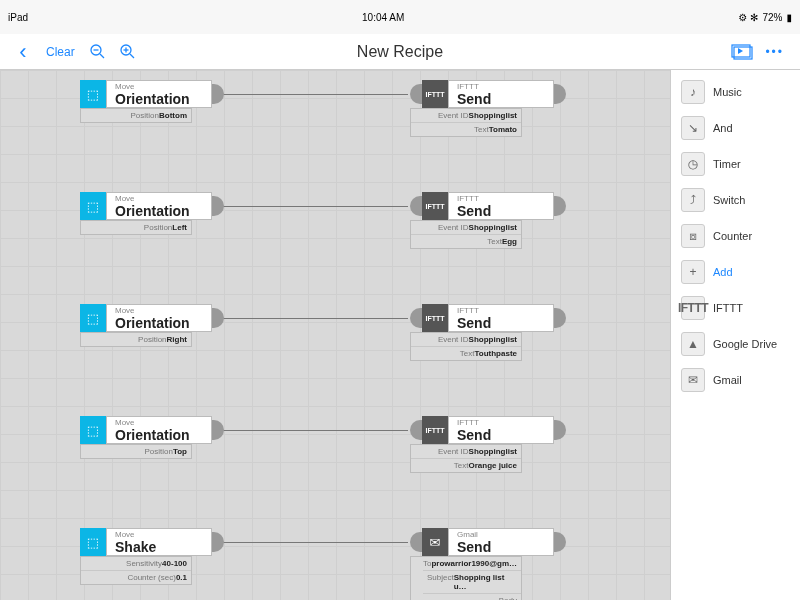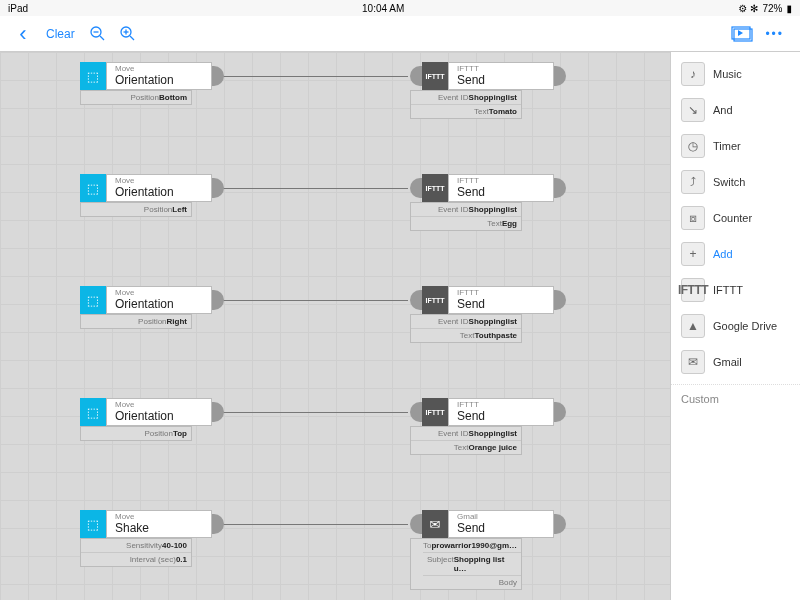--- a/index.html
+++ b/index.html
@@ -1,37 +1,37 @@
 <!DOCTYPE html>
 <html><head>
 <meta charset="utf-8">
 <style>
 *{box-sizing:border-box;margin:0;padding:0;font-family:-apple-system,Helvetica,Arial,sans-serif}
 body{width:800px;height:600px;overflow:hidden;background:#d9d9d9;font-size:11px;color:#333}
-.status{height:16px;background:#f7f7f7;display:flex;align-items:center;justify-content:space-between;padding:8px 8px;font-size:10px;color:#000}
+.status{height:16px;background:#f7f7f7;display:flex;align-items:center;justify-content:space-between;padding:17px 8px;font-size:10px;color:#000}
 .status .r{display:flex;gap:4px;align-items:center}
 .topbar{height:36px;background:#fff;border-bottom:1px solid #ccc;display:flex;align-items:center;padding:0 8px;position:relative}
 .topbar .title{position:absolute;left:0;right:0;text-align:center;font-size:16px;pointer-events:none}
 .tbtn{color:#1e88ff;font-size:12px;padding:0 8px;cursor:pointer}
 .ticon{width:22px;height:22px;display:flex;align-items:center;justify-content:center;color:#1e88ff;cursor:pointer;margin:0 4px}
 .main{display:flex;height:548px}
 .canvas{flex:1;position:relative;background:#d9d9d9;background-image:linear-gradient(#cfcfcf 1px,transparent 1px),linear-gradient(90deg,#cfcfcf 1px,transparent 1px);background-size:28px 28px;overflow:hidden}
 .side{width:130px;background:#fff;border-left:1px solid #ccc;overflow-y:auto;padding:4px 0}
 .side .hdr{font-size:11px;color:#888;padding:8px 10px 4px;border-top:1px dotted #ddd;margin-top:4px}
 .side .hdr:first-child{border-top:none;margin-top:0}
 .side .row{display:flex;align-items:center;padding:6px 10px;gap:8px;cursor:pointer}
 .side .ic{width:24px;height:24px;background:#eee;border:1px solid #ccc;border-radius:3px;display:flex;align-items:center;justify-content:center;font-size:12px;color:#666}
 .side .lbl{font-size:11px;color:#333}
 .blk{position:absolute;display:flex;height:56px}
 .blk .bicon{width:26px;height:28px;align-self:flex-start;background:#0bb6e6;display:flex;align-items:center;justify-content:center;color:#fff;font-size:13px}
 .blk.dark .bicon{background:#555}
 .blk.mail .bicon{background:#555}
 .blk .bhead{width:106px;height:28px;background:#fff;border:1px solid #bbb;padding:1px 8px;align-self:flex-start}
 .blk .bhead .s{font-size:8px;color:#888}
-.blk .bhead .l{font-size:12px;font-weight:normal;color:#222}
+.blk .bhead .l{font-size:14px;font-weight:bold;color:#222}
 .blk .out,.blk .in{width:12px;height:20px;align-self:flex-start;margin-top:4px;background:#999;border-radius:0 10px 10px 0}
 .blk .in{border-radius:10px 0 0 10px}
 .params{position:absolute;width:112px;background:#dcdcdc;border:1px solid #bbb;font-size:8px}
 .params .pr{display:flex;justify-content:flex-end;padding:2px 4px;border-bottom:1px solid #c8c8c8}
 .params .pr:last-child{border-bottom:none}
 .params .k{color:#777}
 .params .v{color:#222;font-weight:700}
 .wire{position:absolute;height:1px;background:#777}
 .add-ic{border:1.5px solid #1e88ff;color:#1e88ff;background:#fff}
 .ifttt-ic{background:#333;color:#fff;font-size:7px;font-weight:bold;letter-spacing:-.5px}
@@ -62,20 +62,21 @@
       </svg>
     </span>
   <span class="ticon">
       <svg width="16" height="16" viewBox="0 0 16 16">
         <circle cx="6" cy="6" r="5" fill="none" stroke="#1e88ff" stroke-width="1.3"></circle>
         <line x1="10" y1="10" x2="14" y2="14" stroke="#1e88ff" stroke-width="1.3"></line>
         <line x1="3.5" y1="6" x2="8.5" y2="6" stroke="#1e88ff" stroke-width="1.3"></line>
         <line x1="6" y1="3.5" x2="6" y2="8.5" stroke="#1e88ff" stroke-width="1.3"></line>
       </svg>
     </span>
+  <span class="title">New Recipe</span>
   <span style="margin-left:auto"></span>
   <span class="ticon">
       <svg width="22" height="16" viewBox="0 0 22 16">
         <rect x="1" y="1" width="18" height="12" fill="none" stroke="#1e88ff" stroke-width="1.2"></rect>
         <polygon points="7,4 7,10 12,7" fill="#1e88ff"></polygon>
         <rect x="3" y="3" width="18" height="12" fill="none" stroke="#1e88ff" stroke-width="1.2"></rect>
       </svg>
     </span>
   <span class="tbtn" style="letter-spacing:2px">•••</span>
 </div>
@@ -226,21 +227,21 @@
           <div class="l">Shake</div>
         </div>
         <div class="out"></div>
       </div>
       <div class="params" style="left: 80px; top: 486px;">
         <div class="pr">
           <span class="k">Sensitivity</span>
           <span class="v">40-100</span>
         </div>
         <div class="pr">
-          <span class="k">Interval (sec)</span>
+          <span class="k">Counter (sec)</span>
           <span class="v">0.1</span>
         </div>
       </div>
       <div class="blk mail" style="left: 410px; top: 458px;">
         <div class="in"></div>
         <div class="bicon">✉</div>
         <div class="bhead">
           <div class="s">Gmail</div>
           <div class="l">Send</div>
         </div>
@@ -297,15 +298,14 @@
         </div>
         <div class="row">
           <div class="ic gd-ic">▲</div>
           <div class="lbl">Google Drive</div>
         </div>
         <div class="row">
           <div class="ic gm-ic">✉</div>
           <div class="lbl">Gmail</div>
         </div>
       </div>
-    <div class="hdr">Custom</div>
   </div>
 </div>
 
 </body></html>

